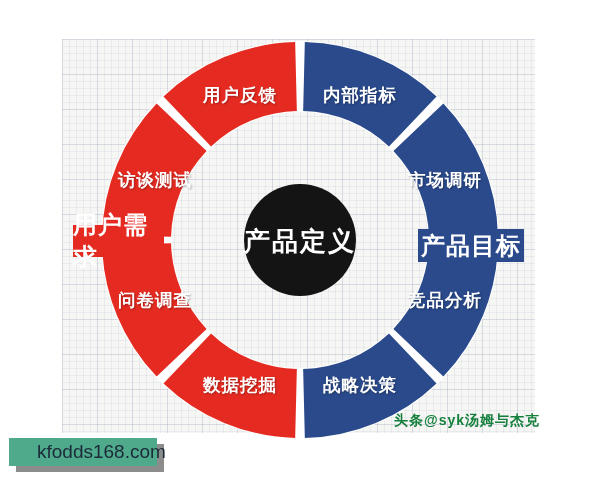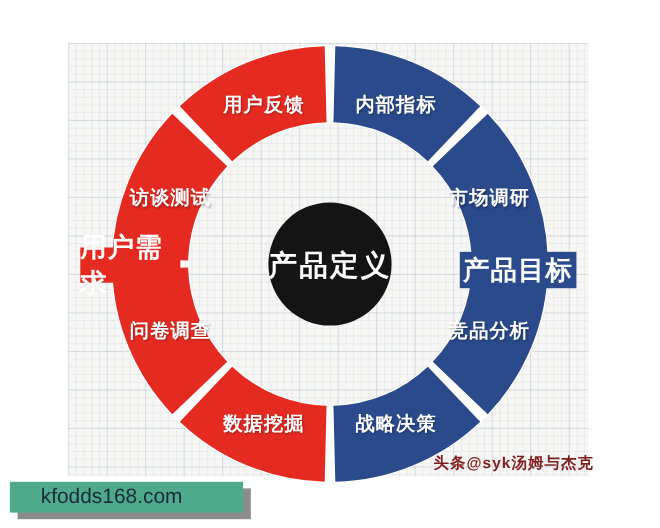--- a/index.html
+++ b/index.html
@@ -69,21 +69,21 @@
     top: 412px;
     font-size: 14px;
     font-weight: bold;
     letter-spacing: 1px;
     z-index: 6;
   }
   .site-badge {
     position: absolute;
     left: 9px;
     top: 438px;
-    width: 212px;
+    width: 148px;
     height: 28px;
     line-height: 28px;
     padding-left: 28px;
     box-sizing: border-box;
     font-size: 19px;
     box-shadow: 7px 6px 0 #8c8c8c;
     z-index: 7;
   }
 </style>
 </head>
@@ -116,17 +116,17 @@
         <text x="155.0" y="179.9" text-anchor="middle" dominant-baseline="central" class="seg-label">访谈测试</text>
         <text x="239.9" y="95.0" text-anchor="middle" dominant-baseline="central" class="seg-label">用户反馈</text>
       </g>
     <circle id="center-circle" cx="300" cy="240" r="56" fill="#141414"></circle>
     <text class="center-label" x="300" y="241" text-anchor="middle" dominant-baseline="central">产品定义</text>
   </svg>
 
   <div class="badge badge-left" style="background: rgb(229, 43, 33);">用户需求</div>
   <div class="badge badge-right" style="background: rgb(42, 74, 140);">产品目标</div>
 
-  <div class="credit" style="color: #7f1d1d;">头条@syk汤姆与杰克</div>
+  <div class="credit" style="color: #15803d;">头条@syk汤姆与杰克</div>
 
   <div class="site-badge" style="background: rgb(79, 169, 139); color: rgb(27, 42, 56);">kfodds168.com</div>
 
 </div>
 
 </body></html>

